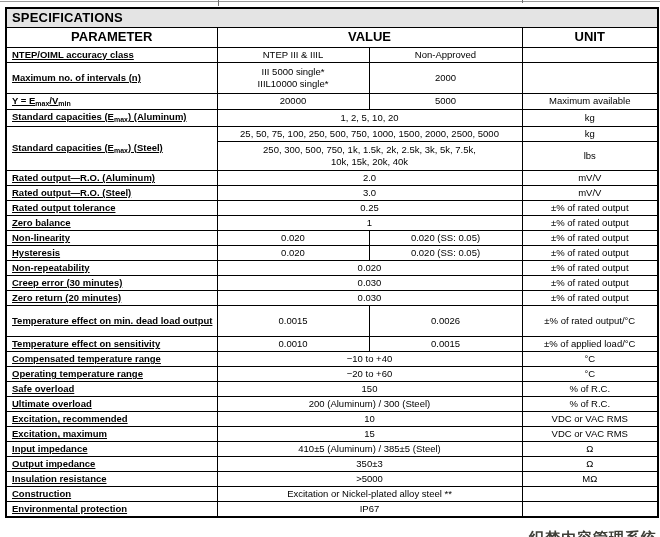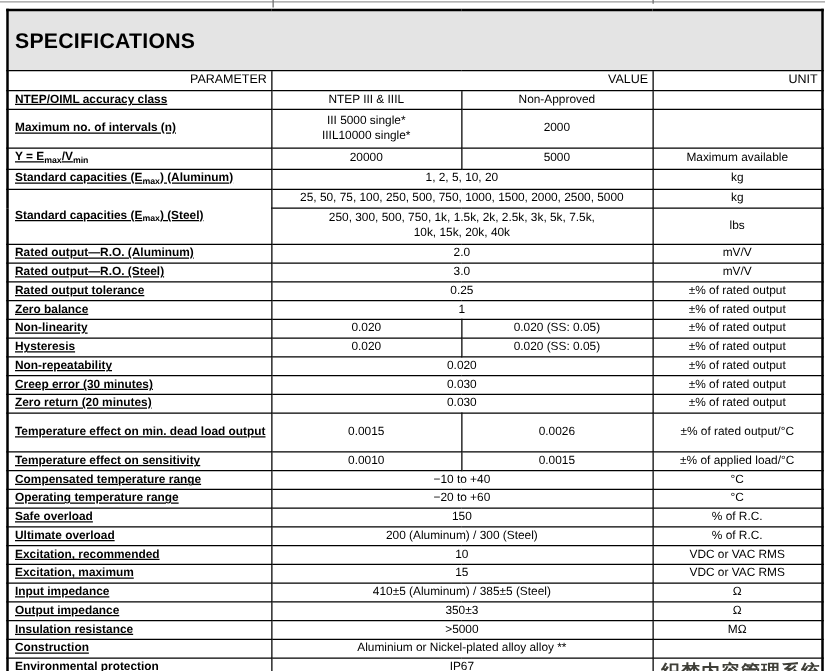--- a/index.html
+++ b/index.html
@@ -35,25 +35,25 @@
   }
   tr.r    { height: 15px; }
   tr.r2   { height: 31px; }
   tr.r2b  { height: 29px; }
   tr.trow { height: 12px; }
   tr.hrow { height: 14px; }
   td.title {
     background: #e4e4e4;
     text-align: left;
     font-weight: bold;
-    font-size: 17px;
-    padding: 13px 5px;
+    font-size: 13px;
+    padding: 1px 5px;
     letter-spacing: 0.2px;
   }
-  td.colhead { font-weight: normal; font-size: 10px; text-align: right; }
+  td.colhead { font-weight: bold; font-size: 13px; }
   td.param {
     text-align: left;
     font-weight: bold;
     padding-left: 5px;
     text-decoration: underline;
   }
   sub.sb { font-size: 7px; vertical-align: -2px; }
   .vline { display: block; }
 
   .watermark {
@@ -240,21 +240,21 @@
     <td colspan="2">350±3</td>
     <td>Ω</td>
   </tr>
   <tr class="r">
     <td class="param">Insulation resistance</td>
     <td colspan="2">&gt;5000</td>
     <td>MΩ</td>
   </tr>
   <tr class="r">
     <td class="param">Construction</td>
-    <td colspan="2">Aluminium or Nickel-plated alloy alloy **</td>
+    <td colspan="2">Excitation or Nickel-plated alloy steel **</td>
     <td></td>
   </tr>
   <tr class="r">
     <td class="param">Environmental protection</td>
     <td colspan="2">IP67</td>
     <td></td>
   </tr>
 </tbody>
   </table>
 

